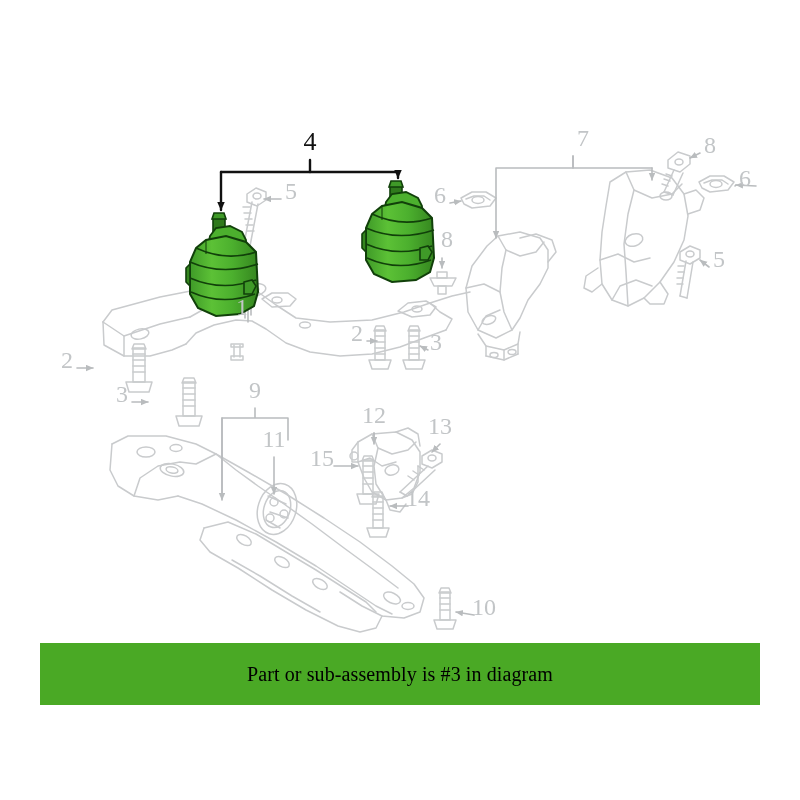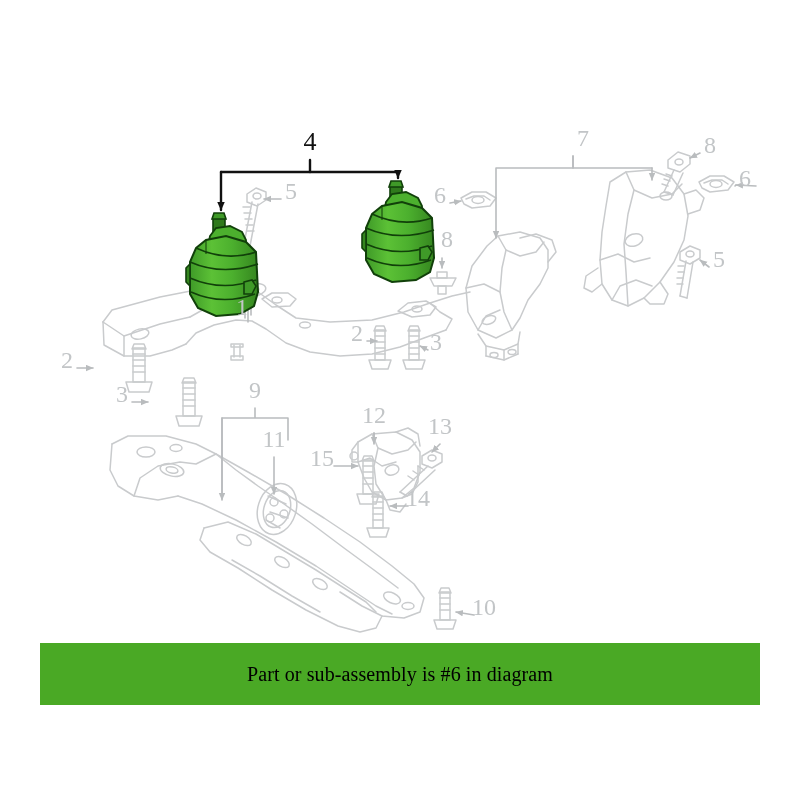--- a/index.html
+++ b/index.html
@@ -344,16 +344,16 @@
         <text x="484" y="615" text-anchor="middle" font-family="&quot;Liberation Serif&quot;, serif" font-size="24" fill="#c2c5c7">10</text>
         <text x="274" y="447" text-anchor="middle" font-family="&quot;Liberation Serif&quot;, serif" font-size="24" fill="#c2c5c7">11</text>
         <text x="374" y="423" text-anchor="middle" font-family="&quot;Liberation Serif&quot;, serif" font-size="24" fill="#c2c5c7">12</text>
         <text x="440" y="434" text-anchor="middle" font-family="&quot;Liberation Serif&quot;, serif" font-size="24" fill="#c2c5c7">13</text>
         <text x="418" y="506" text-anchor="middle" font-family="&quot;Liberation Serif&quot;, serif" font-size="24" fill="#c2c5c7">14</text>
         <text x="322" y="466" text-anchor="middle" font-family="&quot;Liberation Serif&quot;, serif" font-size="24" fill="#c2c5c7">15</text>
       </g>
   </svg>
 
   <div class="banner">
-    <div>Part or sub-assembly is #6 in diagram</div>
+    <div>Part or sub-assembly is #3 in diagram</div>
   </div>
 
 </div>
 
 </body></html>

